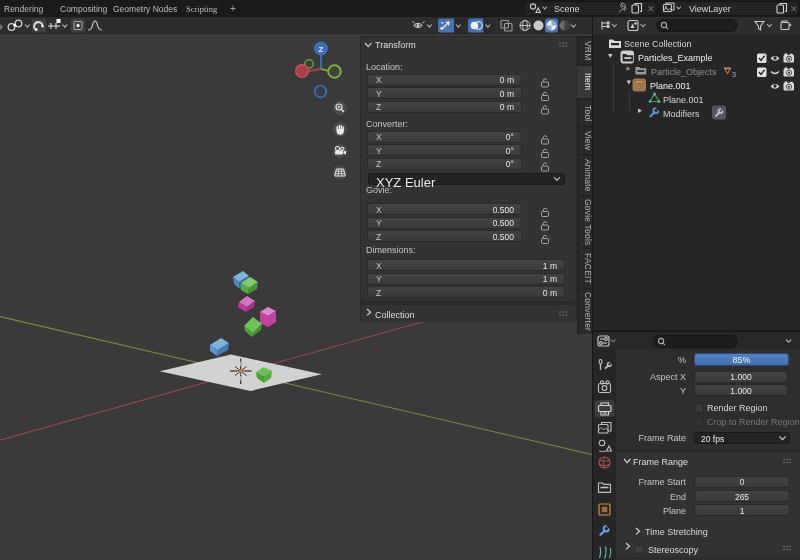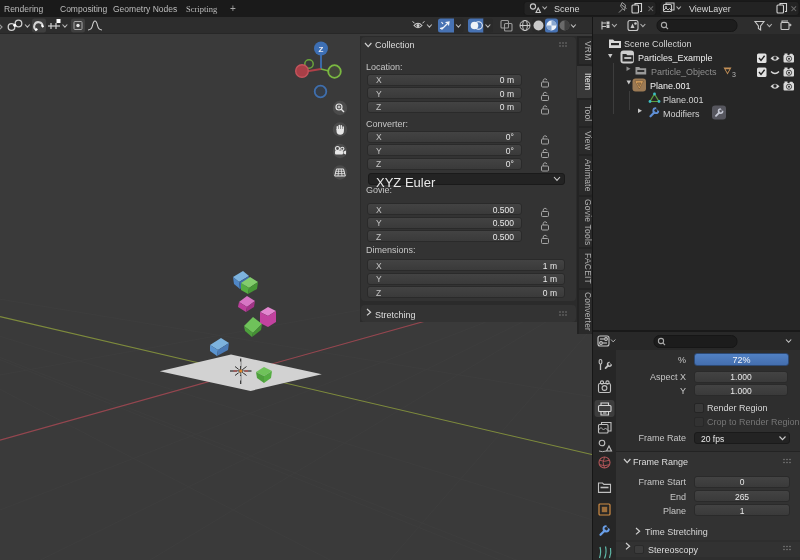--- a/index.html
+++ b/index.html
@@ -224,26 +224,26 @@
     <path d="M343.5 151.5 l2.5 -1 l0 4 l-2.5 -1 z" fill="#e6e6e6"></path>
     <circle cx="340" cy="172.5" r="7.2" fill="#4b4b4b"></circle>
     <path d="M336.5 169 h7 l1.8 7 h-10.6 z" fill="none" stroke="#e6e6e6" stroke-width="1"></path>
     <path d="M338.8 169 l-0.8 7 M341.2 169 l0.8 7 M335.7 171.3 h8.6 M335.1 173.6 h9.8" stroke="#e6e6e6" stroke-width="0.8" fill="none"></path>
   </g>
 </svg>
 
 <div class="abs" style="left:360px;top:36px;width:217px;height:286px;background:#2b2b2b;"></div>
 <div class="abs" style="left:361px;top:37px;width:215px;height:264px;background:#333333;border-radius:4px;"></div>
 <div class="abs" style="left:361px;top:305px;width:215px;height:17px;background:#333333;border-radius:4px;"></div>
-<div class="lbl" style="left:375px;top:40px;color:#dedede;">Collection</div>
+<div class="lbl" style="left:375px;top:40px;color:#dedede;">Transform</div>
 <div class="lbl" style="left:366px;top:61.5px;">Location:</div>
 <div class="lbl" style="left:366px;top:118.5px;">Converter:</div>
 <div class="lbl" style="left:366px;top:185px;">Govie:</div>
 <div class="lbl" style="left:366px;top:245px;">Dimensions:</div>
-<div class="lbl" style="left:375px;top:309.5px;color:#dedede;">Stretching</div>
+<div class="lbl" style="left:375px;top:309.5px;color:#dedede;">Collection</div>
 
 <div class="fld" style="left:367px;top:73.5px;width:155px;height:12px;"></div>
 <div class="fld" style="left:367px;top:87px;width:155px;height:12px;"></div>
 <div class="fld" style="left:367px;top:100.5px;width:155px;height:12px;"></div>
 <div class="lbl" style="left:376px;top:75px;font-size:8.5px;">X</div>
 <div class="lbl val" style="left:457px;top:75px;width:57px;text-align:right;font-size:8.5px;">0 m</div>
 <div class="lbl" style="left:376px;top:88.5px;font-size:8.5px;">Y</div>
 <div class="lbl val" style="left:457px;top:88.5px;width:57px;text-align:right;font-size:8.5px;">0 m</div>
 <div class="lbl" style="left:376px;top:102px;font-size:8.5px;">Z</div>
 <div class="lbl val" style="left:457px;top:102px;width:57px;text-align:right;font-size:8.5px;">0 m</div>
@@ -517,21 +517,21 @@
     <line x1="9" y1="1" x2="12.2" y2="4.2" stroke="#262626" stroke-width="2.5"></line>
   </g>
 
   <g transform="translate(5,196)" fill="none" stroke="#5fb8a8" stroke-width="1.2">
     <path d="M1.5 12 q2 -6 0.5 -11 M6.5 12.5 q2.5 -6 1 -12 M11.5 12 q2 -5 1 -10"></path>
   </g>
 </svg>
 
 <div class="lbl" style="left:566px;top:354.5px;width:120px;text-align:right;">%</div>
 <div class="abs" style="left:694px;top:353px;width:95px;height:12.5px;background:linear-gradient(#5181c4,#446eae);border:1px solid #2d4a75;border-radius:3px;box-sizing:border-box;"></div>
-<div class="lbl" style="left:694px;top:355px;width:95px;text-align:center;color:#f0f3f8;">72%</div>
+<div class="lbl" style="left:694px;top:355px;width:95px;text-align:center;color:#f0f3f8;">85%</div>
 <div class="lbl" style="left:566px;top:372px;width:120px;text-align:right;">Aspect X</div>
 <div class="fld" style="left:694px;top:370.5px;width:94px;height:12px;"></div>
 <div class="lbl val" style="left:694px;top:372px;width:94px;text-align:center;font-size:8.5px;">1.000</div>
 <div class="lbl" style="left:566px;top:385.5px;width:120px;text-align:right;">Y</div>
 <div class="fld" style="left:694px;top:384px;width:94px;height:12px;"></div>
 <div class="lbl val" style="left:694px;top:385.5px;width:94px;text-align:center;font-size:8.5px;">1.000</div>
 <div class="abs" style="left:694px;top:403px;width:9.5px;height:9.5px;background:#393939;border:1px solid #252525;border-radius:2px;box-sizing:border-box;"></div>
 <div class="lbl" style="left:707px;top:403px;color:#d8d8d8;">Render Region</div>
 <div class="abs" style="left:694px;top:417px;width:9.5px;height:9.5px;background:#323232;border:1px solid #282828;border-radius:2px;box-sizing:border-box;"></div>
 <div class="lbl" style="left:707px;top:417px;color:#757575;">Crop to Render Region</div>

